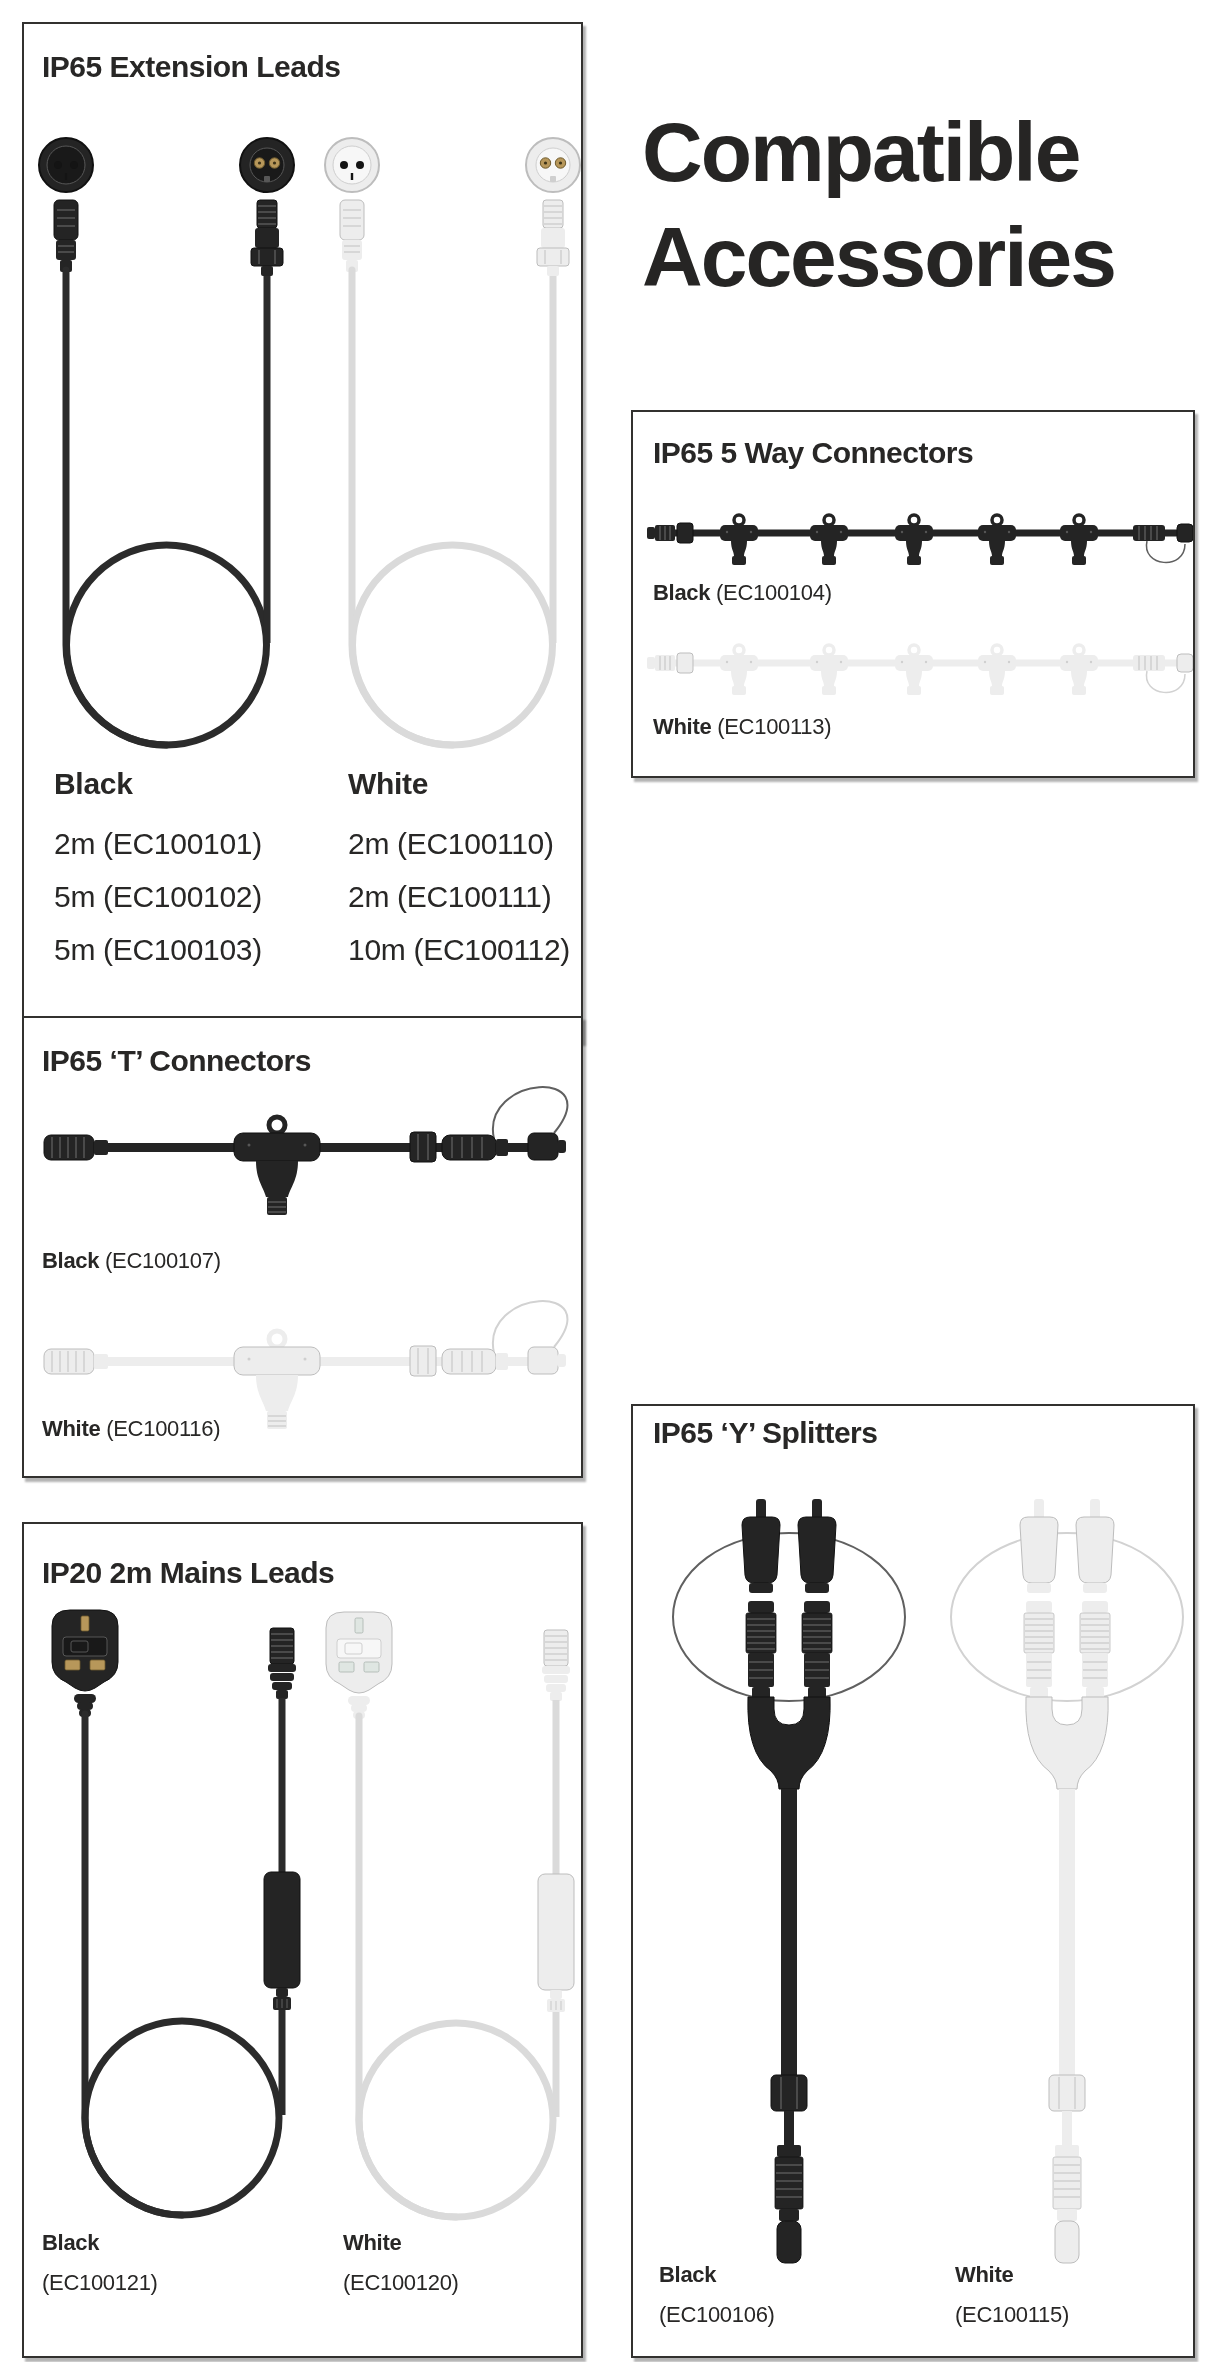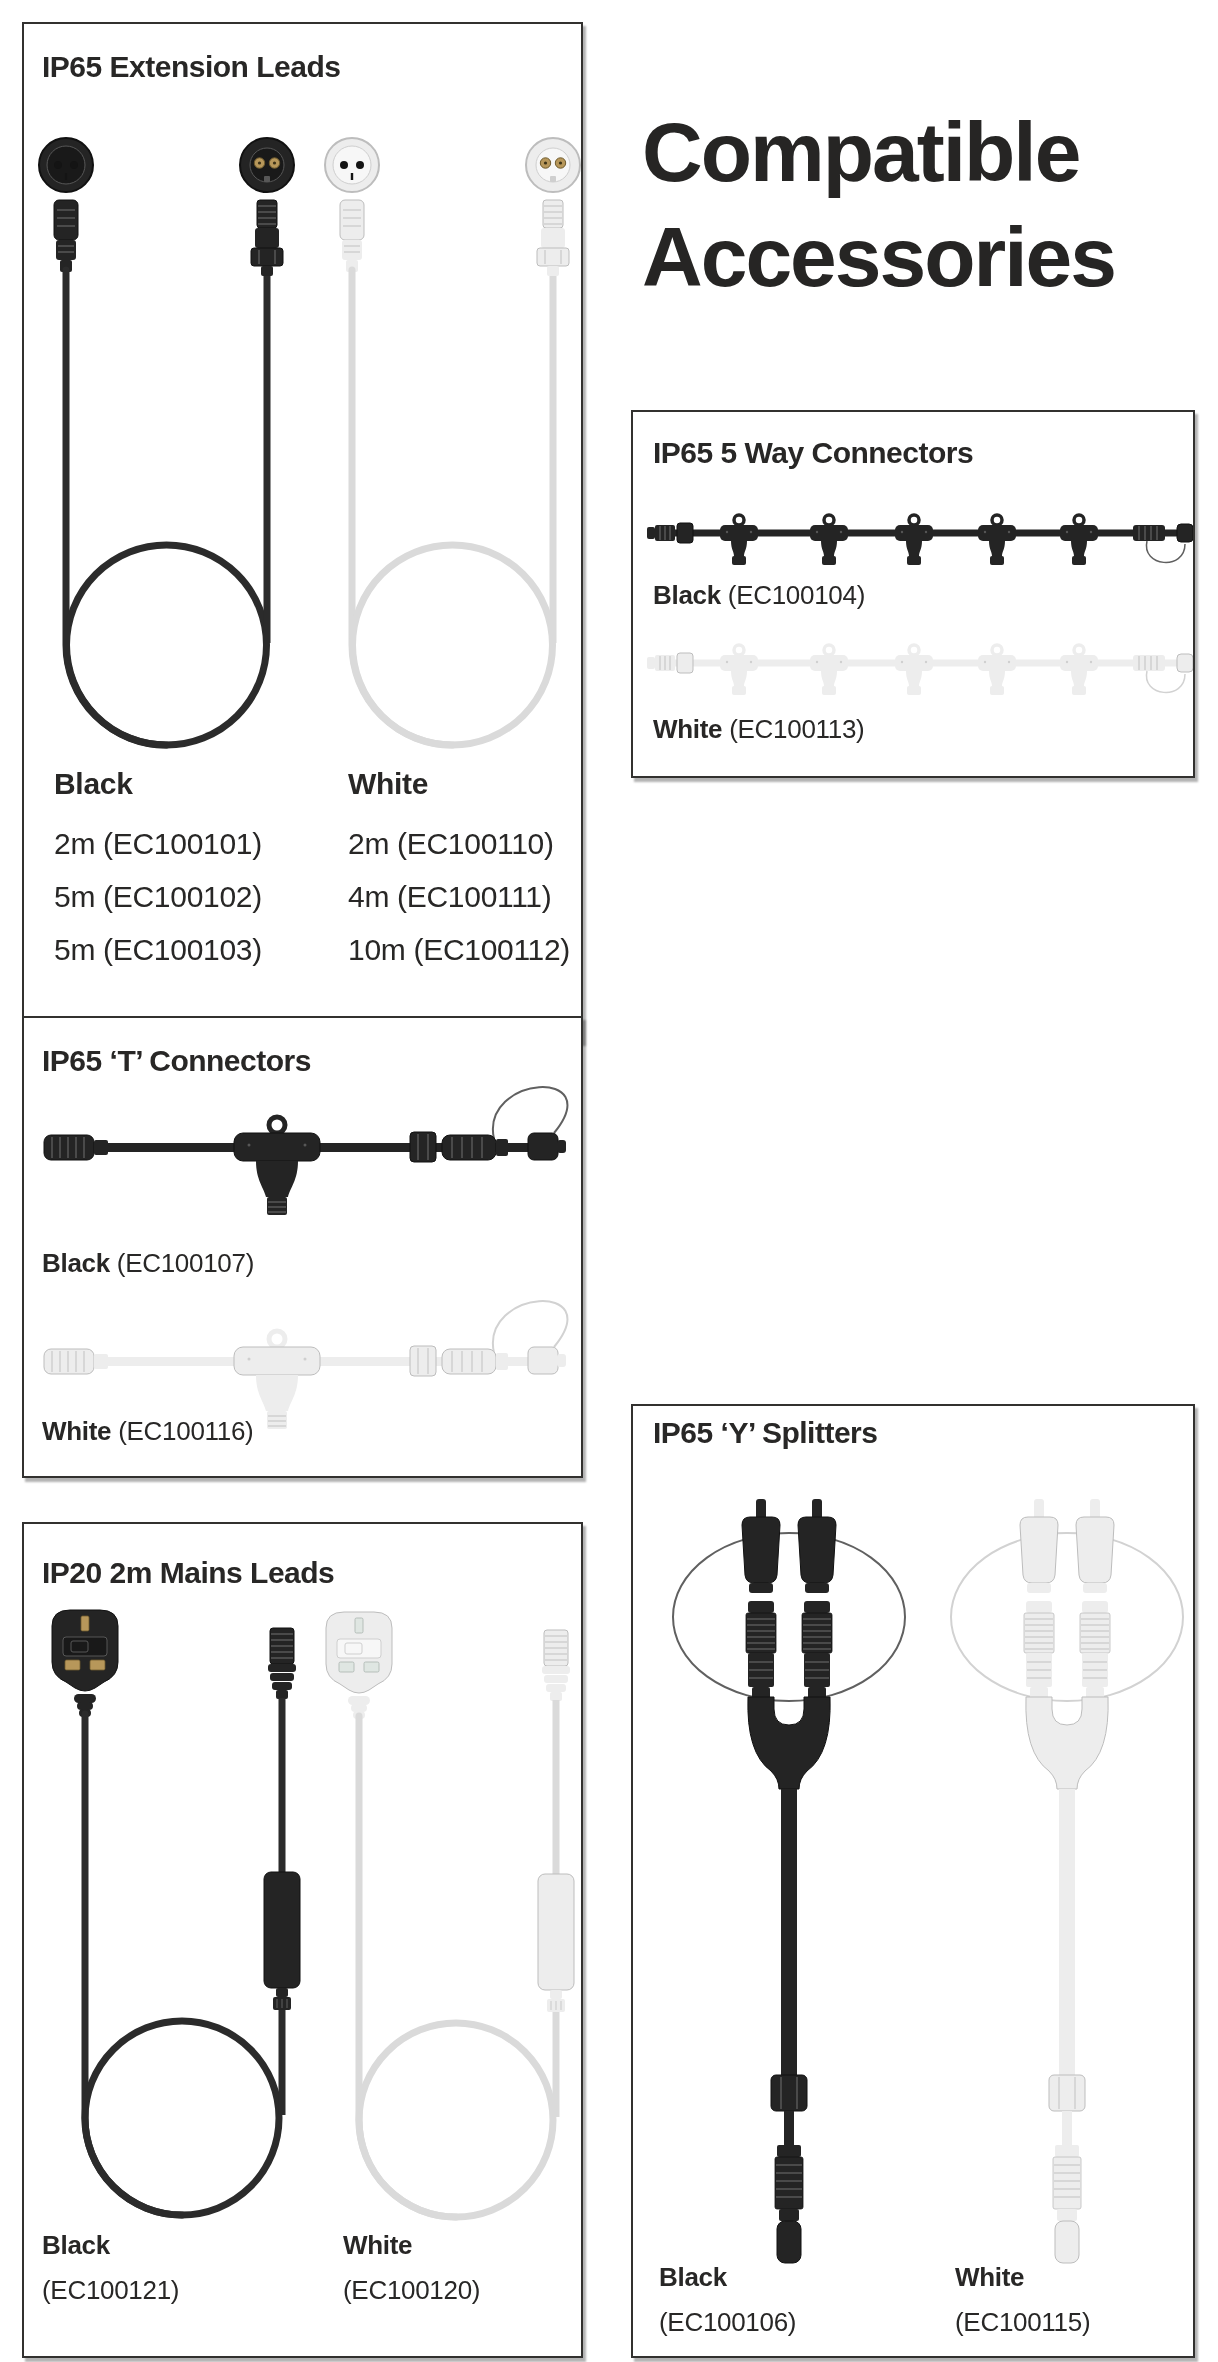--- a/index.html
+++ b/index.html
@@ -4,21 +4,21 @@
 <style>
   html,body{margin:0;padding:0;background:#fff;}
   #canvas{position:relative;width:1218px;height:2362px;background:#ffffff;
           font-family:"Liberation Sans",sans-serif;color:#282726;overflow:hidden;}
   .box{position:absolute;background:#fff;border:2px solid #32312f;
        box-shadow:2.5px 3.5px 2px rgba(0,0,0,.30);box-sizing:border-box;}
   .box svg{position:absolute;left:0;top:0;pointer-events:none;}
   .btitle{position:absolute;font-size:30px;font-weight:bold;letter-spacing:-.5px;white-space:nowrap;}
   .heading{position:absolute;left:642px;top:100px;width:570px;font-size:84px;line-height:105px;
            font-weight:bold;letter-spacing:-2px;color:#262524;}
-  .vlabel{position:absolute;font-size:26px;letter-spacing:-.3px;white-space:nowrap;}
+  .vlabel{position:absolute;font-size:22px;letter-spacing:-.3px;white-space:nowrap;}
   .vlabel .b{font-weight:bold;}
   .stack span{display:block;}
   .stack span + span{margin-top:14px;}
   .leads-col{position:absolute;font-size:30px;letter-spacing:-.3px;}
   .leads-col .colname{font-weight:bold;line-height:40px;margin-bottom:13px;}
   .leads-col .item{line-height:53px;white-space:nowrap;}
   
   .pv-black{--f:#242424;--s:#111111;--d:#575757;--cab:#2b2b2b;--wire:#606060;
             --inner:#191919;--pin:#b7975a;--pinstroke:#6f5b2d;}
   .pv-white{--f:#ededed;--s:#bdbdbd;--d:#cfcfcf;--cab:#dadada;--wire:#d2d2d2;
@@ -217,21 +217,21 @@
     <div class="btitle" style="left:18px;top:26px;">IP65 Extension Leads</div>
     <div class="leads-col" style="left:30px;top:740px;">
       <div class="colname">Black</div>
       <div class="item">2m (EC100101)</div>
       <div class="item">5m (EC100102)</div>
       <div class="item">5m (EC100103)</div>
     </div>
     <div class="leads-col" style="left:324px;top:740px;">
       <div class="colname">White</div>
       <div class="item">2m (EC100110)</div>
-      <div class="item">4m (EC100111)</div>
+      <div class="item">2m (EC100111)</div>
       <div class="item">10m (EC100112)</div>
     </div>
   </div>
 
   <div class="box" style="left:22px;top:1016px;width:561px;height:462px;">
     <svg width="557" height="458" viewBox="0 0 557 458">
       <use href="#t-conn" x="18" y="67" class="pv-black"></use>
       <use href="#t-conn" x="18" y="281" class="pv-white"></use>
     </svg>
     <div class="btitle" style="left:18px;top:26px;">IP65 ‘T’ Connectors</div>

